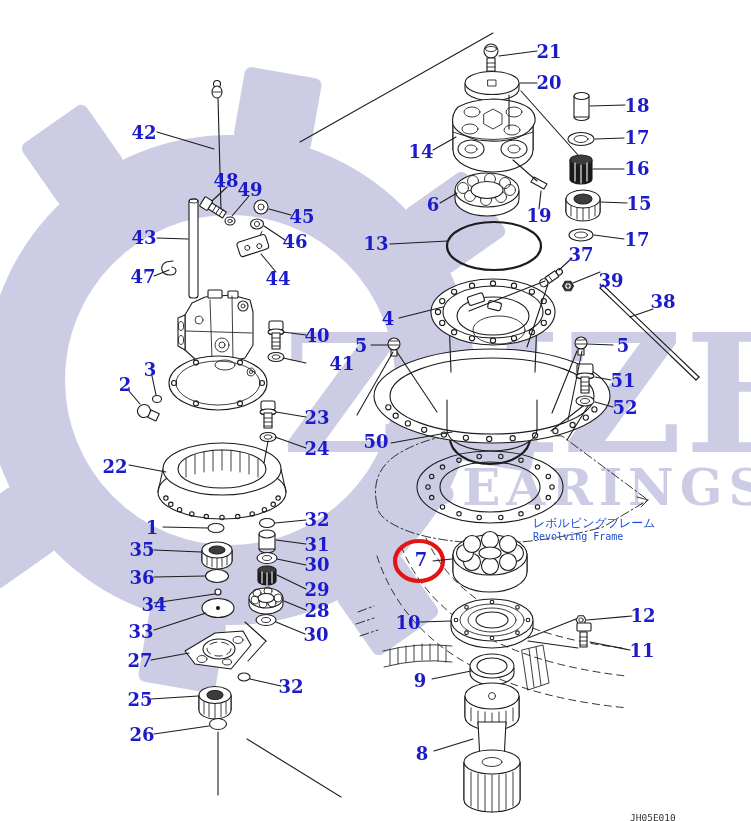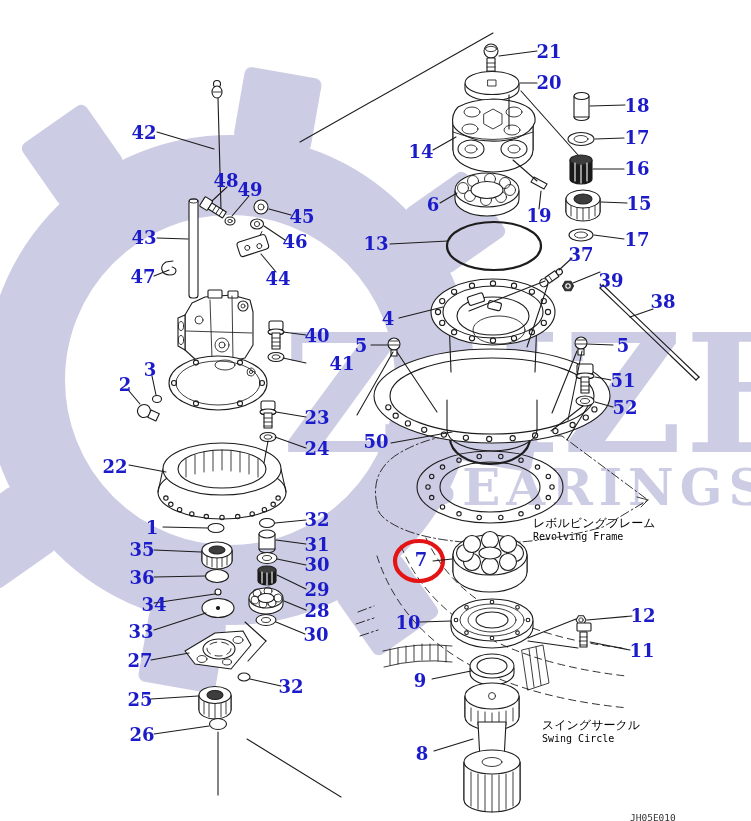--- a/index.html
+++ b/index.html
@@ -19,21 +19,21 @@
   #art .thick{stroke-width:2.2}
   #art .dash{stroke-dasharray:7 5;stroke-width:0.9}
   #art .dashdot{stroke-dasharray:9 3 2 3;stroke-width:0.9}
   #art .wstripe{stroke:#fff;stroke-width:1.1}
   #art .red{stroke:var(--red);stroke-width:4.2;fill:none}
   .page-title{position:absolute;left:24px;top:6px;font-size:30px;font-weight:bold;
       color:var(--title);letter-spacing:1px;line-height:1.1;white-space:nowrap}
   .callout{position:absolute;transform:translate(-50%,-50%);
       font-family:"DejaVu Serif",serif;font-weight:bold;font-size:18px;
       color:var(--callout);line-height:1;white-space:nowrap;z-index:4}
-  .caption{position:absolute;font-family:"DejaVu Sans Mono",monospace;color:#000000;
+  .caption{position:absolute;font-family:"DejaVu Sans Mono",monospace;color:#1d4ed8;
       line-height:1.15;white-space:nowrap;z-index:3}
   .caption .jp{font-size:12px}
   .caption .en{font-size:10px}
   .corner-code{position:absolute;left:630px;top:812px;font-family:"DejaVu Sans Mono",monospace;
       font-size:9.5px;color:#333;z-index:3}
 </style>
 </head>
 <body>
 
 <div class="stage">
@@ -748,20 +748,16 @@
       <span class="callout" style="left: 642px; top: 651px;">11</span>
       <span class="callout" style="left: 420px; top: 681px;">9</span>
       <span class="callout" style="left: 422px; top: 754px;">8</span>
     </div>
 
 <div class="caption" style="left:533px;top:517px">
   <div class="jp">レボルビングフレーム</div>
   <div class="en">Revolving Frame</div>
 </div>
 
-<div class="caption" style="left:542px;top:719px">
-  <div class="jp">スイングサークル</div>
-  <div class="en">Swing Circle</div>
+
+<div class="corner-code">JH05E010</div>
+
 </div>
 
-<div class="corner-code">JH05E010</div>
-
-</div>
-
 </body></html>

